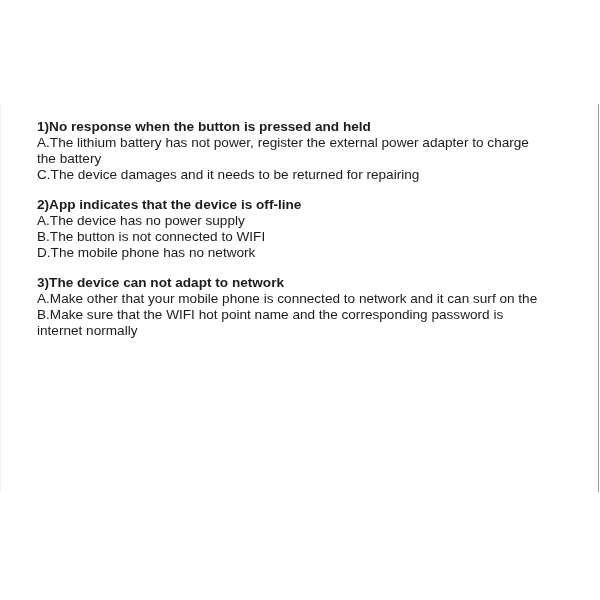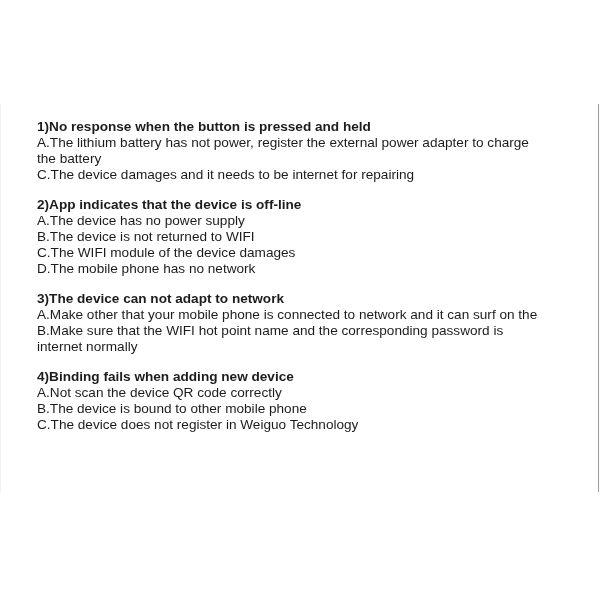--- a/index.html
+++ b/index.html
@@ -56,38 +56,31 @@
 
 <div class="left-rule"></div>
 <div class="right-rule"></div>
 
 <div class="doc">
 
   <div class="section">
     <div class="line heading">1)No response when the button is pressed and held</div>
     <div class="line">A.The lithium battery has not power, register the external power adapter to charge</div>
     <div class="line">the battery</div>
-    <div class="line">C.The device damages and it needs to be internet for repairing</div>
+    <div class="line">C.The device damages and it needs to be returned for repairing</div>
   </div>
 
   <div class="section">
     <div class="line heading">2)App indicates that the device is off-line</div>
     <div class="line">A.The device has no power supply</div>
-    <div class="line">B.The device is not returned to WIFI</div>
-    <div class="line">C.The WIFI module of the device damages</div>
+    <div class="line">B.The button is not connected to WIFI</div>
     <div class="line">D.The mobile phone has no network</div>
   </div>
 
   <div class="section">
     <div class="line heading">3)The device can not adapt to network</div>
     <div class="line">A.Make other that your mobile phone is connected to network and it can surf on the</div>
     <div class="line">B.Make sure that the WIFI hot point name and the corresponding password is</div>
     <div class="line">internet normally</div>
   </div>
 
-  <div class="section">
-    <div class="line heading">4)Binding fails when adding new device</div>
-    <div class="line">A.Not scan the device QR code correctly</div>
-    <div class="line">B.The device is bound to other mobile phone</div>
-    <div class="line">C.The device does not register in Weiguo Technology</div>
-  </div>
 
 </div>
 
 </body></html>

